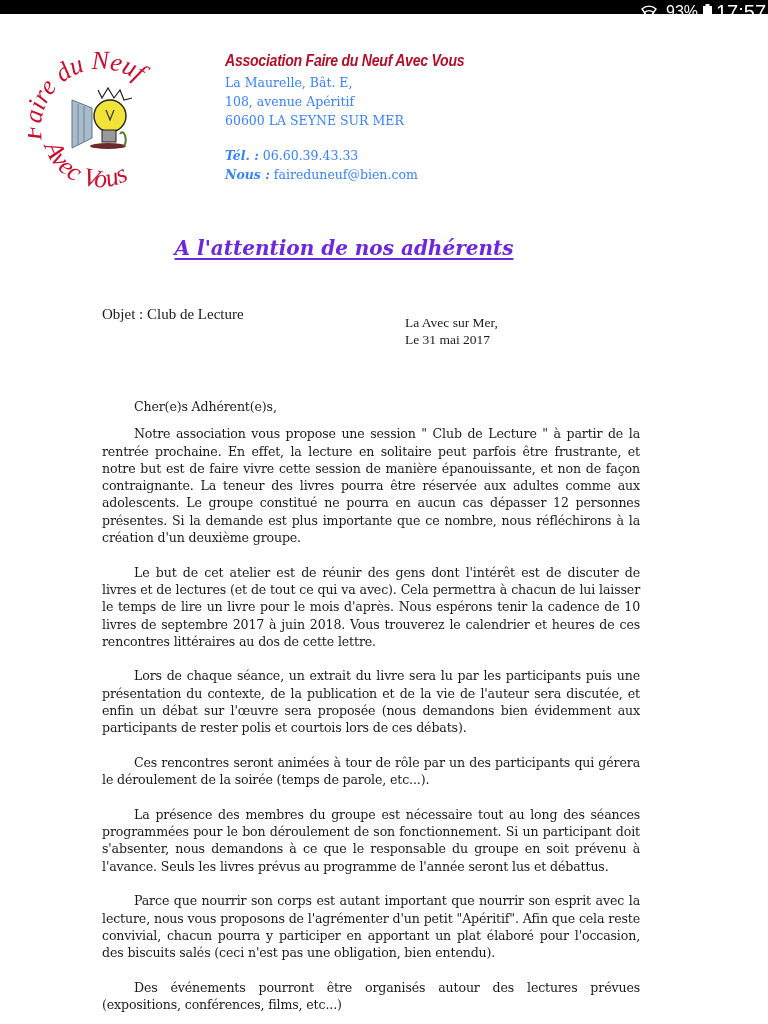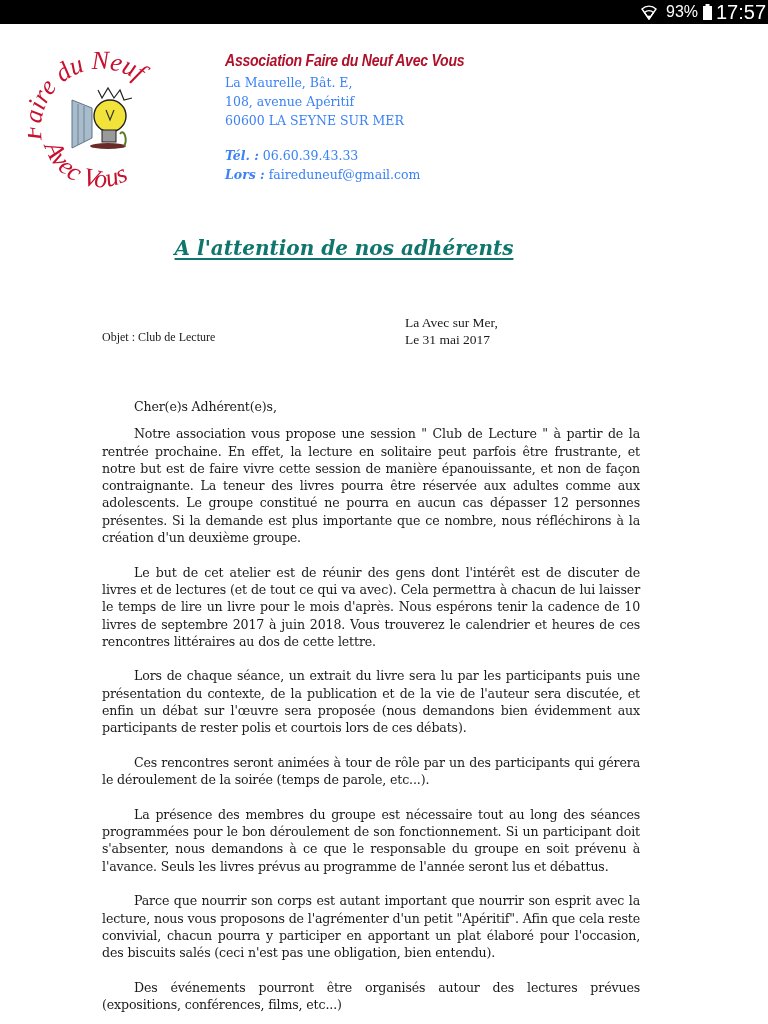--- a/index.html
+++ b/index.html
@@ -3,21 +3,21 @@
   <meta charset="utf-8">
   <style>
     html, body { margin: 0; padding: 0; }
     body {
       width: 768px; height: 1024px; overflow: hidden;
       background: #ffffff; position: relative;
       font-family: "Liberation Serif", "DejaVu Serif", serif;
       color: #1a1a1a;
     }
     .statusbar {
-      position: absolute; left: 0; top: 0; width: 768px; height: 24px;
+      position: absolute; left: 0; top: 0; width: 768px; height: 14px;
       background: #000000; color: #ffffff;
       font-family: "Liberation Sans", "DejaVu Sans", sans-serif;
       font-size: 16px;
     }
     .statusbar .wifi { position: absolute; left: 641px; top: 3px; width: 16px; height: 17px; }
     .statusbar .battery-pct { position: absolute; left: 666px; top: 3px; line-height: 18px; }
     .statusbar .battery { position: absolute; left: 703px; top: 4px; width: 9px; height: 16px; }
     .statusbar .clock { position: absolute; left: 716px; top: 3px; line-height: 18px; font-size: 20px; }
 
     .logo { position: absolute; left: 28px; top: 48px; width: 146px; height: 146px; }
@@ -36,24 +36,24 @@
       font-family: "DejaVu Serif", "Liberation Serif", serif;
       font-size: 12.5px; line-height: 19px; color: #3b82f6; white-space: nowrap;
     }
     .org-gap { height: 16px; }
     .org-line b { font-style: italic; font-weight: bold; }
 
     .title {
       position: absolute; left: 0; top: 236px; width: 688px; text-align: center;
       font-family: "DejaVu Serif", "Liberation Serif", serif;
       font-size: 20px; font-weight: bold; font-style: italic;
-      text-decoration: underline; text-underline-offset: 3px; color: #0f766e;
+      text-decoration: underline; text-underline-offset: 3px; color: #6d28d9;
     }
 
-    .meta-left { position: absolute; left: 102px; top: 330px; font-size: 12px; }
+    .meta-left { position: absolute; left: 102px; top: 306px; font-size: 15px; }
     .meta-right { position: absolute; left: 405px; top: 314px; font-size: 13.5px; line-height: 17px; }
 
     .letter {
       position: absolute; left: 102px; top: 398px; width: 538px;
       font-family: "DejaVu Serif", "Liberation Serif", serif;
       font-size: 12.6px; line-height: 17.3px; text-align: justify; color: #1a1a1a;
       letter-spacing: -0.15px;
     }
     .letter p { margin: 0 0 17.3px 0; text-indent: 32px; }
     .letter p.salutation { margin-bottom: 10px; padding-top: 0; }
@@ -105,21 +105,21 @@
 <div class="org">
   <div class="org-name">Association Faire du Neuf Avec Vous</div>
   <div class="org-line">La Maurelle, Bât. E,</div>
   <div class="org-line">108, avenue Apéritif</div>
   <div class="org-line">60600 LA SEYNE SUR MER</div>
   <div class="org-gap"></div>
   <div class="org-line">
     <b>Tél. :</b><span> 06.60.39.43.33</span>
   </div>
   <div class="org-line">
-    <b>Lors :</b><span> faireduneuf@gmail.com</span>
+    <b>Nous :</b><span> faireduneuf@bien.com</span>
   </div>
 </div>
 
 <div class="title">A l'attention de nos adhérents</div>
 
 <div class="meta-left">Objet : Club de Lecture</div>
 <div class="meta-right">
   <div>La Avec sur Mer,</div>
   <div>Le 31 mai 2017</div>
 </div>

